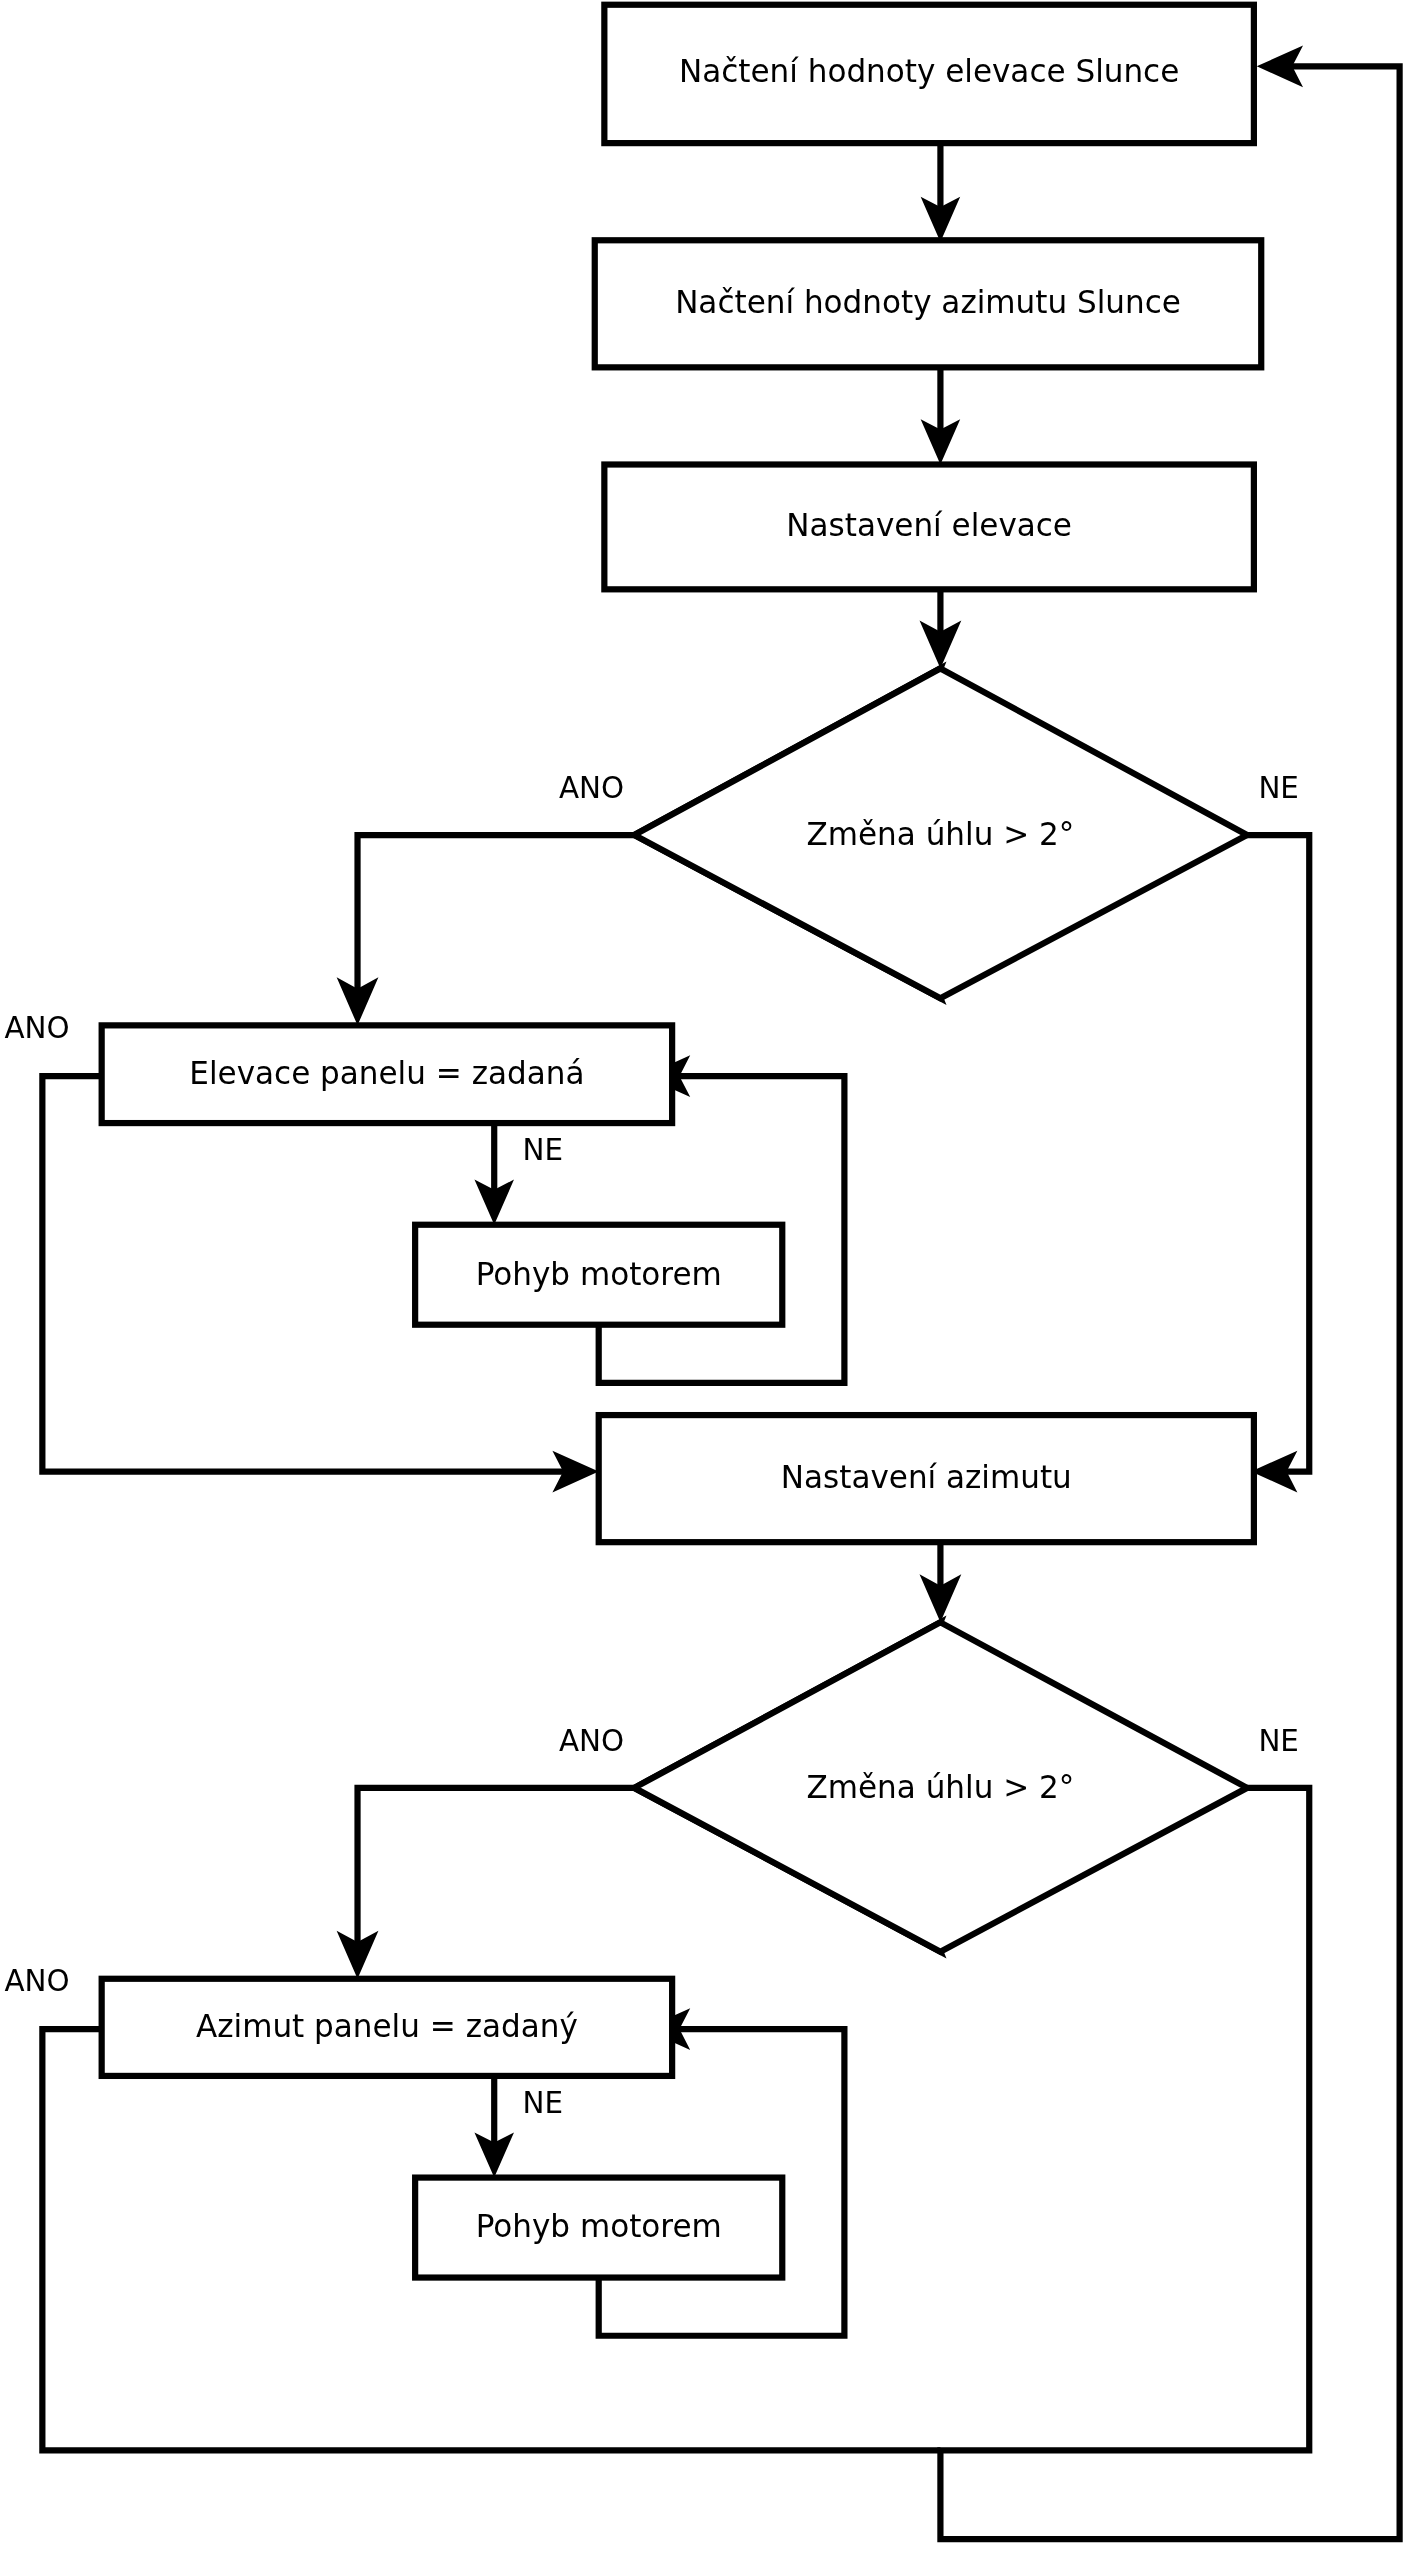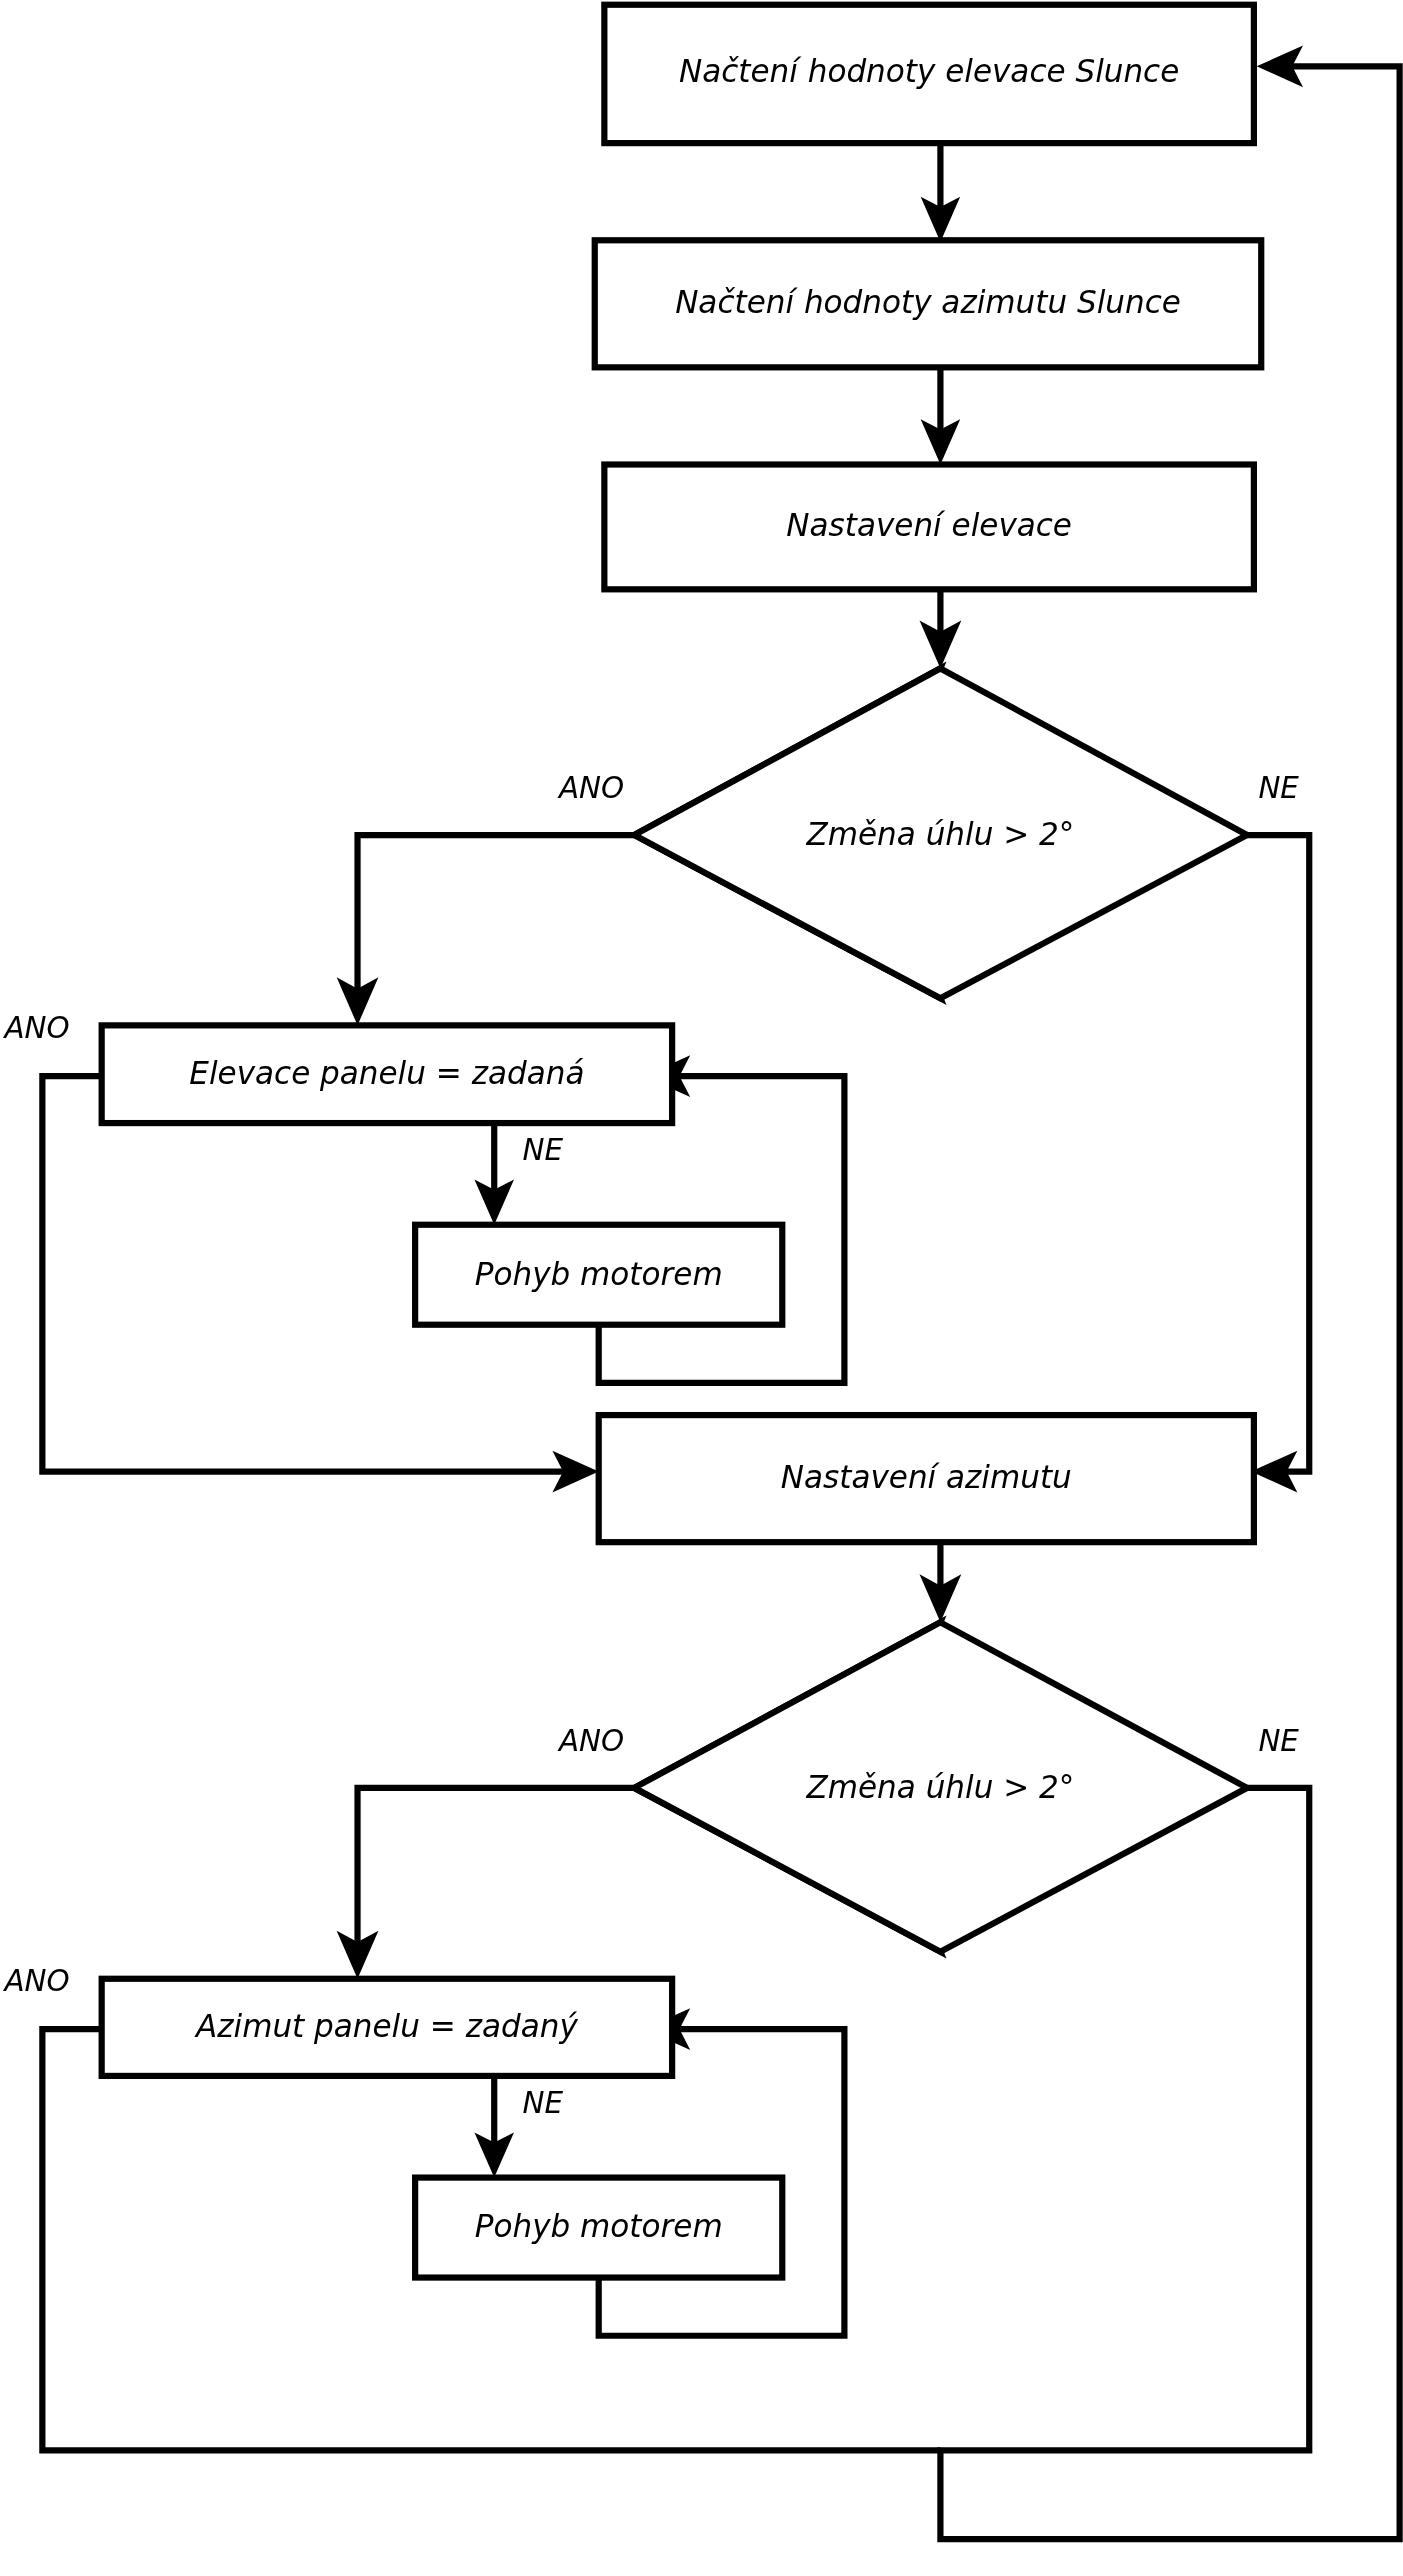--- a/index.html
+++ b/index.html
@@ -10,21 +10,20 @@
   body {
     width: 1403px;
     height: 2576px;
     font-family: "DejaVu Sans", sans-serif;
   }
   #flowchart-root {
     position: relative;
     width: 1403px;
     height: 2576px;
     background: #ffffff;
-    font-style: italic;
   }
   svg.diagram {
     display: block;
     width: 1403px;
     height: 2576px;
   }
   .node-box {
     fill: #ffffff;
     stroke: #000000;
     stroke-width: 11;

